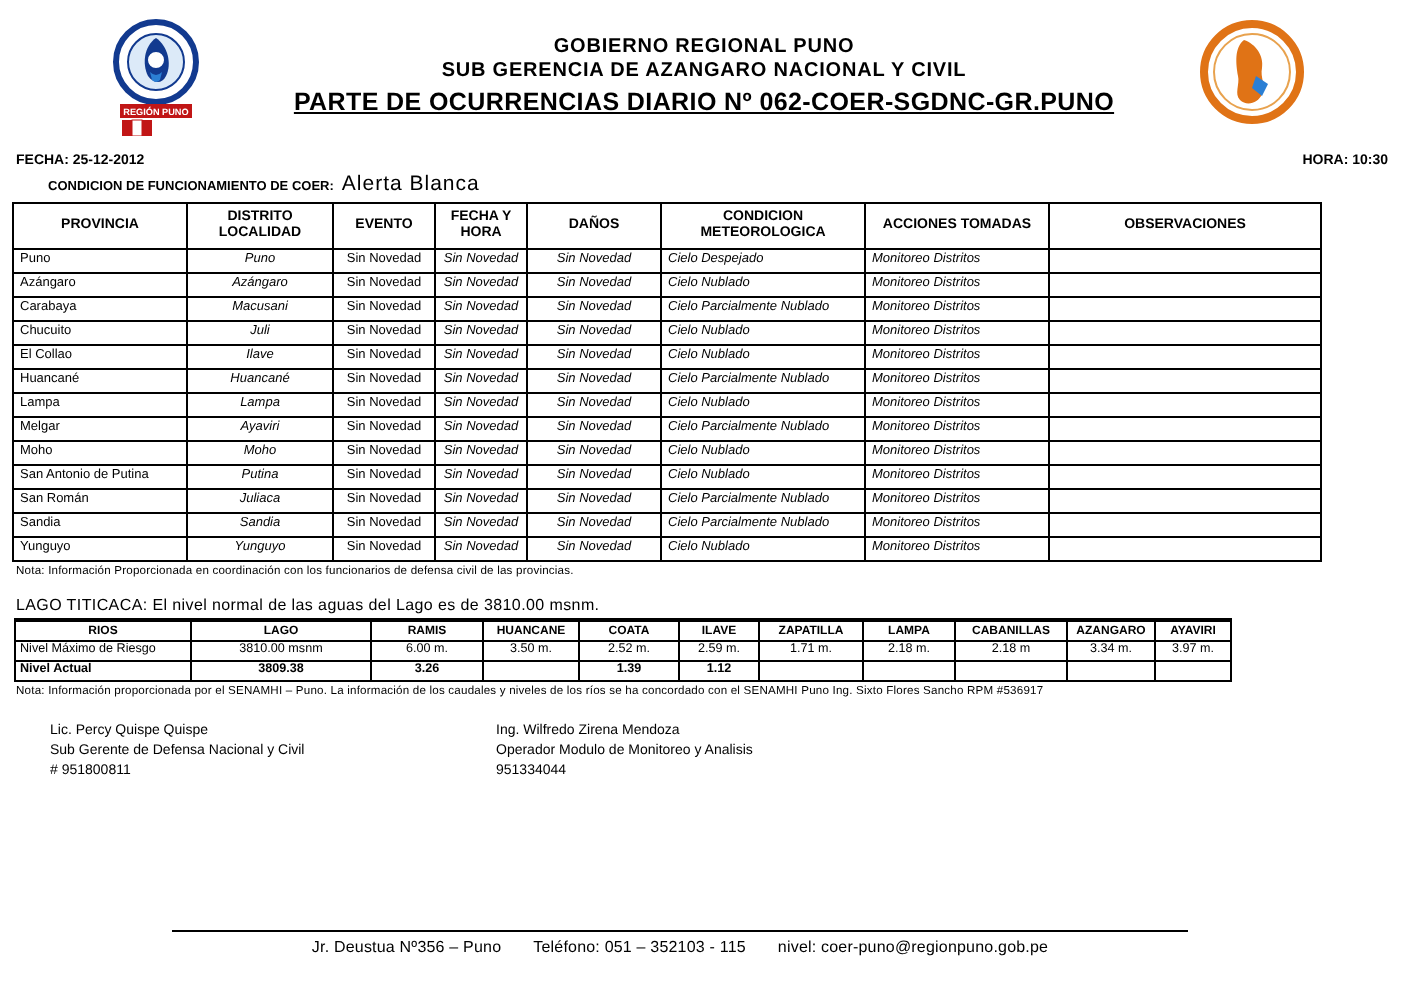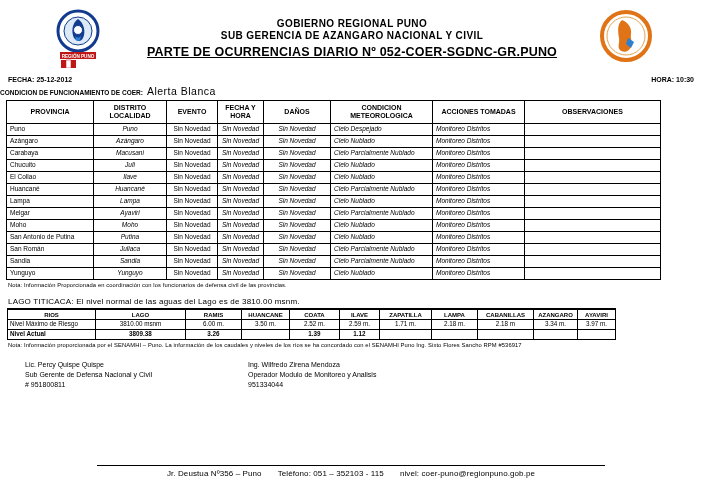--- a/index.html
+++ b/index.html
@@ -21,21 +21,21 @@
     font-size:12.5px;font-weight:bold;letter-spacing:.6px;line-height:1.15;
     color:#2b2bd4;
     text-shadow:1px 1px 0 #9cd2f2,-1px -1px 0 #c9e6f8;
   }
   .titulo-line{
     font-size:12.5px;font-weight:bold;letter-spacing:.2px;line-height:1.3;
     text-decoration:underline;display:inline-block;margin-top:1px;
   }
   
   #info-row{display:flex;justify-content:space-between;padding:4px 8px 0 8px;font-size:7px;font-weight:bold;}
-  #condicion-row{padding:2px 8px 0 0;display:flex;align-items:baseline;}
+  #condicion-row{padding:2px 8px 0 24px;display:flex;align-items:baseline;}
   #condicion-label{font-size:6.5px;font-weight:bold;}
   #condicion-value{font-size:10.5px;margin-left:4px;letter-spacing:.5px;}
   
   table{border-collapse:collapse;table-layout:fixed;}
   th,td{border:1px solid #000;overflow:hidden;white-space:nowrap;}
   #tabla-ocurrencias{margin:3px 0 0 6px;width:654px;}
   #tabla-ocurrencias th{font-size:7px;font-weight:bold;padding:2px 1px;line-height:1.2;white-space:normal;height:18px;}
   #tabla-ocurrencias td{font-size:6.5px;padding:1px 3px;height:9px;line-height:1;}
   #tabla-ocurrencias td:nth-child(1){text-align:left;}
   #tabla-ocurrencias td:nth-child(2),#tabla-ocurrencias td:nth-child(3),
@@ -52,21 +52,21 @@
   #tabla-lago td{font-size:6.3px;padding:1px 2px;height:7px;line-height:1;text-align:center;}
   #tabla-lago td:first-child{text-align:left;}
   #tabla-lago tbody tr:nth-child(2) td{font-weight:bold;}
   
   #firmas{display:flex;margin:12px 0 0 25px;}
   .firma{font-size:7px;line-height:1.45;}
   .firma-left{width:223px;}
   .firma-right{margin-left:0;}
   
   #footer{
-    position:absolute;left:97px;bottom:18px;width:508px;
+    position:absolute;left:86px;bottom:18px;width:508px;
     border-top:1.5px solid #000;padding-top:3px;
     display:flex;justify-content:center;gap:16px;
     font-size:8px;letter-spacing:.1px;
   }
 </style>
 </head>
 <body>
 
 <div id="page">
 
@@ -83,21 +83,21 @@
         <text x="30" y="49.5" text-anchor="middle" font-size="4.6" fill="#ffffff" font-family="Liberation Sans, sans-serif" font-weight="bold">REGIÓN PUNO</text>
         <rect x="13" y="52" width="5" height="8" fill="#c11616"></rect>
         <rect x="18" y="52" width="5" height="8" fill="#ffffff" stroke="#c11616" stroke-width="0.5"></rect>
         <rect x="23" y="52" width="5" height="8" fill="#c11616"></rect>
       </svg>
     </div>
 
     <div id="header-center">
       <div class="org-line">GOBIERNO REGIONAL PUNO</div>
       <div class="org-line">SUB GERENCIA DE AZANGARO NACIONAL Y CIVIL</div>
-      <div><span class="titulo-line">PARTE DE OCURRENCIAS DIARIO Nº 052-COER-SGDNC-GR.PUNO</span></div>
+      <div><span class="titulo-line">PARTE DE OCURRENCIAS DIARIO Nº 062-COER-SGDNC-GR.PUNO</span></div>
     </div>
 
     <div class="logo">
       <svg width="56" height="60" viewBox="0 0 56 60">
         <circle cx="28" cy="28" r="24" fill="#ffffff" stroke="#e07316" stroke-width="4"></circle>
         <circle cx="28" cy="28" r="19" fill="#ffffff" stroke="#e8a24e" stroke-width="1"></circle>
         <path d="M24 12 C30 14 34 20 33 26 C32 31 35 34 33 39 C31 44 25 45 22 42 C19 39 22 34 21 30 C20 24 19 16 24 12 Z" fill="#e07316"></path>
         <path d="M30 30 l6 4 l-3 6 l-5 -4 Z" fill="#2b7fd4"></path>
       </svg>
     </div>

